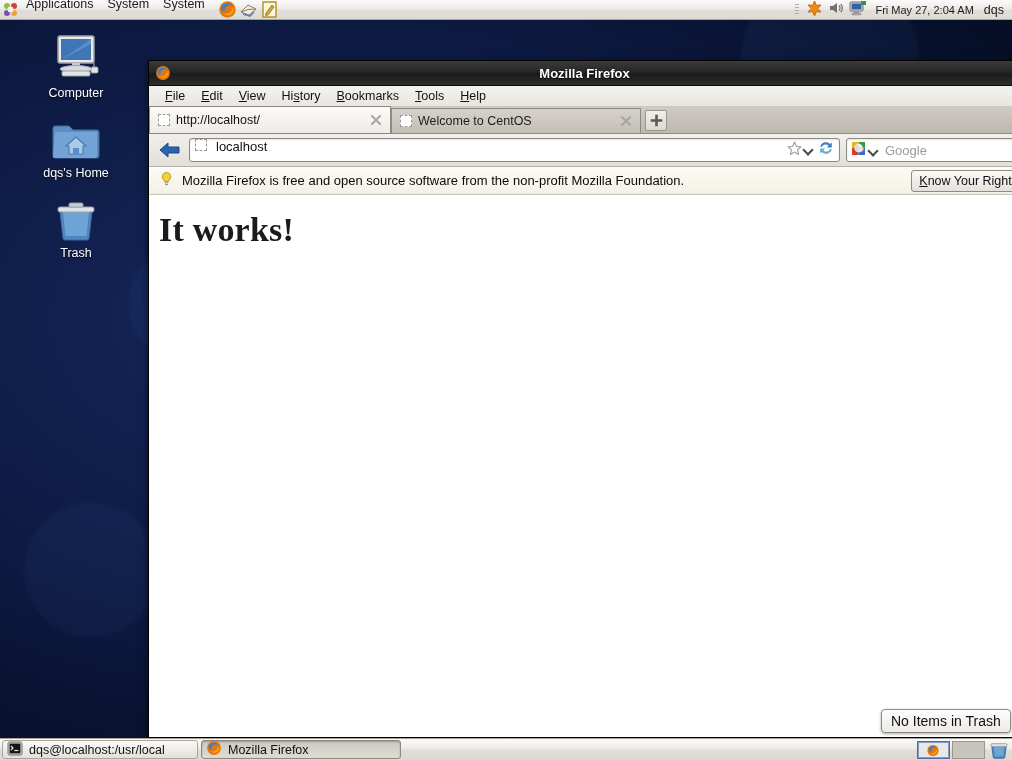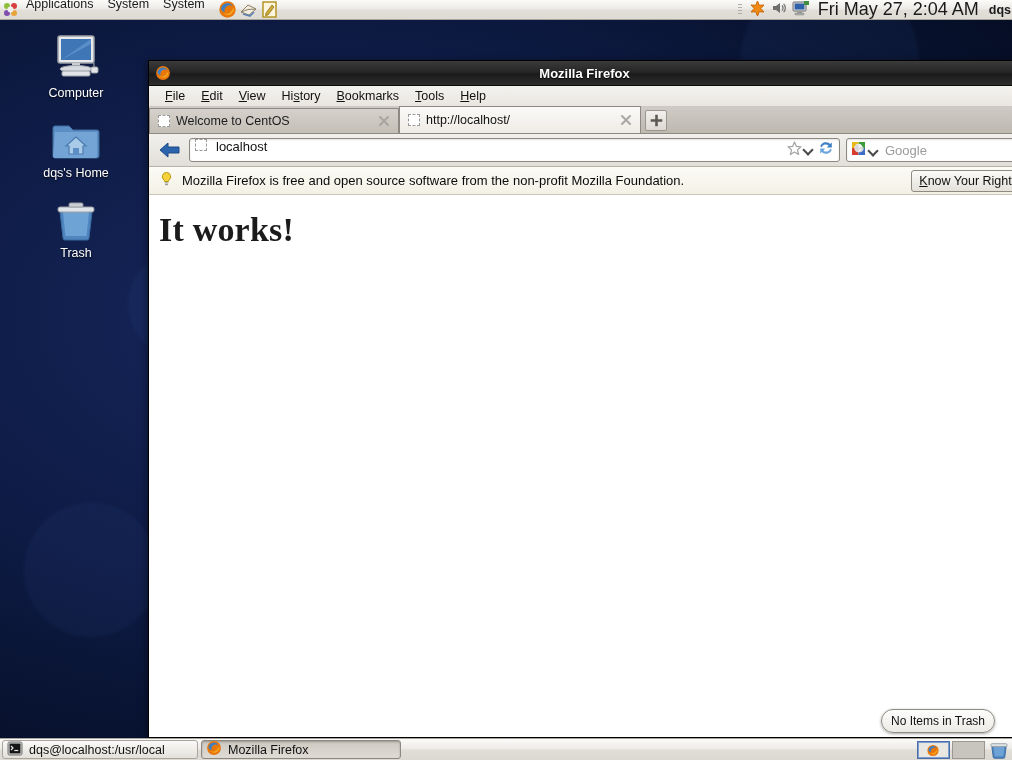--- a/index.html
+++ b/index.html
@@ -32,22 +32,22 @@
     z-index:40;
   }
   .menu-btn{ padding:0 7px; height:29px; line-height:19px; cursor:default; white-space:nowrap; }
   #top-panel .spacer{ flex:1; }
   .panel-launchers{ display:flex; align-items:center; gap:2px; margin-left:6px; }
   .launcher{ width:19px; height:19px; display:block; }
   .tray{ display:flex; align-items:center; gap:5px; }
   .grip{ width:4px; height:13px; margin-right:2px;
     background-image:radial-gradient(circle,#aaa6a0 40%,transparent 42%);
     background-size:2px 3px; opacity:.9; }
-  .clock{ font-size:18px; padding:0 8px; white-space:nowrap; }
-  .user{ font-weight:bold; font-size:12.5px; padding:0 1px 0 2px; }
+  .clock{ font-size:11px; padding:0 8px; white-space:nowrap; }
+  .user{ font-weight:normal; font-size:12.5px; padding:0 8px 0 2px; }
 
   
   .desk-icon{
     position:absolute; width:112px; text-align:center; color:#fff;
     font-size:12.5px; text-shadow:0 1px 2px rgba(0,0,0,.85);
   }
   .desk-icon .glyph{ height:50px; display:flex; align-items:flex-end; justify-content:center; }
   .desk-icon .lbl{ display:inline-block; margin-top:3px; padding:1px 3px; line-height:14px; }
 
   
@@ -172,23 +172,23 @@
   #bottom-panel .bspacer{ flex:1; }
   .pager{ display:flex; gap:2px; align-items:center; }
   .ws{ width:33px; height:18px; border:1px solid #9b978f; background:#c8c5be; position:relative; }
   .ws.active{ background:#e9e7e2; border-color:#4a6ea9; box-shadow:inset 0 0 0 1px #7e9ccd; }
   .ws .miniwin{ position:absolute; left:8px; top:2px; width:14px; height:13px; }
   .trash-applet{ width:22px; height:19px; display:flex; align-items:center; justify-content:center; }
 
   #trash-tooltip{
     position:absolute; left:881px; top:709px; height:24px;
     display:flex; align-items:center; padding:0 9px;
-    font-size:12px; color:#111; white-space:nowrap;
+    font-size:14px; color:#111; white-space:nowrap;
     background:linear-gradient(#fdfdfc,#eceae4);
-    border:1px solid #8e8a83; border-radius:12px;
+    border:1px solid #8e8a83; border-radius:4px;
     box-shadow:0 1px 3px rgba(0,0,0,.35); z-index:45;
   }
 </style>
 </head>
 <body>
 
 <div id="desktop"></div>
 
 <div class="desk-icon" style="left:20px; top:32px;">
   <div class="glyph">
@@ -314,35 +314,35 @@
     <span class="m"><span class="u">F</span>ile</span>
     <span class="m"><span class="u">E</span>dit</span>
     <span class="m"><span class="u">V</span>iew</span>
     <span class="m">Hi<span class="u">s</span>tory</span>
     <span class="m"><span class="u">B</span>ookmarks</span>
     <span class="m"><span class="u">T</span>ools</span>
     <span class="m"><span class="u">H</span>elp</span>
   </div>
 
   <div id="tabbar">
+    <div class="tab active" style="width:242px;">
+      <span class="favicon"></span>
+      <span class="tlabel" style="flex:1">http://localhost/</span>
+      <span class="tclose">
+        <svg width="16" height="16" viewBox="0 0 16 16">
+          <path d="M4 4 L12 12 M12 4 L4 12" stroke="#6d6d6d" stroke-width="2.1" stroke-linecap="round"></path>
+        </svg>
+      </span>
+    </div>
     <div class="tab inactive" style="width:250px;">
       <span class="favicon"></span>
       <span class="tlabel" style="flex:1">Welcome to CentOS</span>
       <span class="tclose">
         <svg width="16" height="16" viewBox="0 0 16 16">
           <path d="M4 4 L12 12 M12 4 L4 12" stroke="#8a8a8a" stroke-width="2.1" stroke-linecap="round"></path>
-        </svg>
-      </span>
-    </div>
-    <div class="tab active" style="width:242px;">
-      <span class="favicon"></span>
-      <span class="tlabel" style="flex:1">http://localhost/</span>
-      <span class="tclose">
-        <svg width="16" height="16" viewBox="0 0 16 16">
-          <path d="M4 4 L12 12 M12 4 L4 12" stroke="#6d6d6d" stroke-width="2.1" stroke-linecap="round"></path>
         </svg>
       </span>
     </div>
     <div class="tab-new">
       <svg width="13" height="13" viewBox="0 0 13 13">
         <path d="M6.5 2 v9 M2 6.5 h9" stroke="#5e5a53" stroke-width="2.6" stroke-linecap="square"></path>
       </svg>
     </div>
   </div>
 

